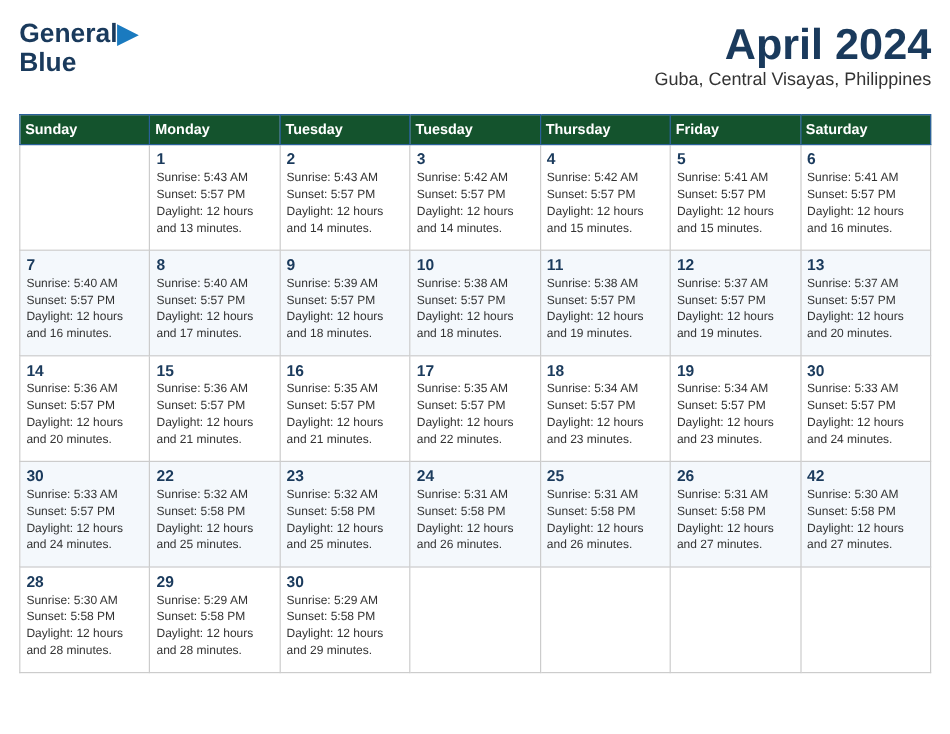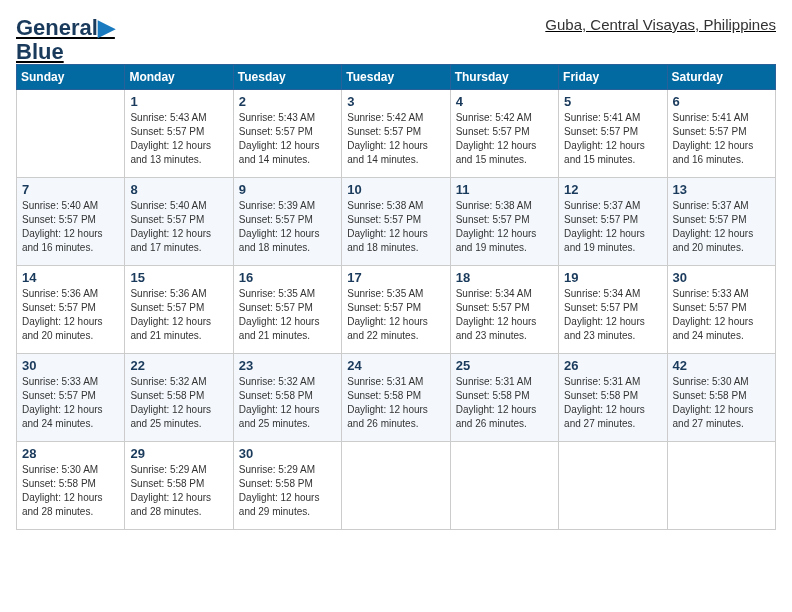--- a/index.html
+++ b/index.html
@@ -7,22 +7,21 @@
       font-family: Arial, sans-serif;
       background: #fff;
       width: 792px;
       min-height: 612px;
       padding: 16px;
     }
     .header-section {
       display: flex;
       justify-content: space-between;
       align-items: flex-start;
-      margin-bottom: 0;
-      text-decoration: underline;
+      margin-bottom: 20px;
     }
     .logo {
       display: flex;
       align-items: center;
     }
     .logo-text {
       font-size: 22px;
       font-weight: bold;
       color: #1a3a5c;
       line-height: 1.1;
@@ -41,21 +40,21 @@
     .location-title {
       font-size: 15px;
       color: #333;
     }
     table {
       width: 100%;
       border-collapse: collapse;
       table-layout: fixed;
     }
     th {
-      background-color: #0369a1;
+      background-color: #14532d;
       color: #fff;
       font-size: 12px;
       font-weight: bold;
       padding: 5px 4px;
       text-align: left;
       border: 1px solid #2a6099;
     }
     td {
       border: 1px solid #ccc;
       vertical-align: top;
@@ -92,20 +91,21 @@
 
 <div class="header-section">
   <div class="logo">
     <div>
       <div class="logo-text">
         General<span>▶</span><br>Blue
       </div>
     </div>
   </div>
   <div class="title-block">
+    <div class="month-title">April 2024</div>
     <div class="location-title">Guba, Central Visayas, Philippines</div>
   </div>
 </div>
 
 <table>
   <thead>
     <tr id="header-row">
         <th>Sunday</th>
         <th>Monday</th>
         <th>Tuesday</th>

